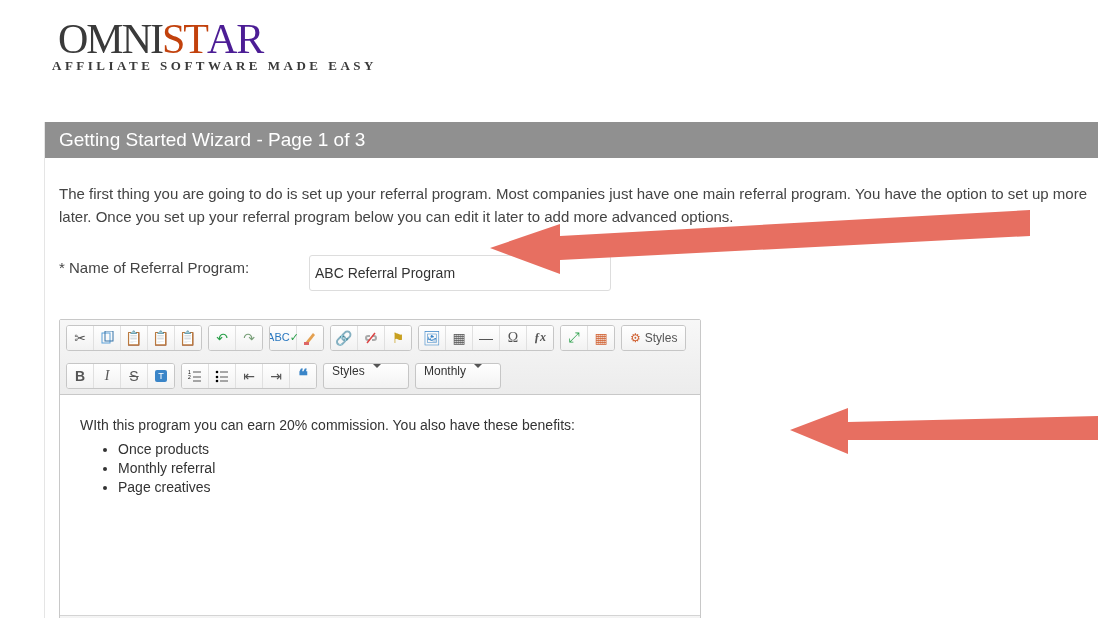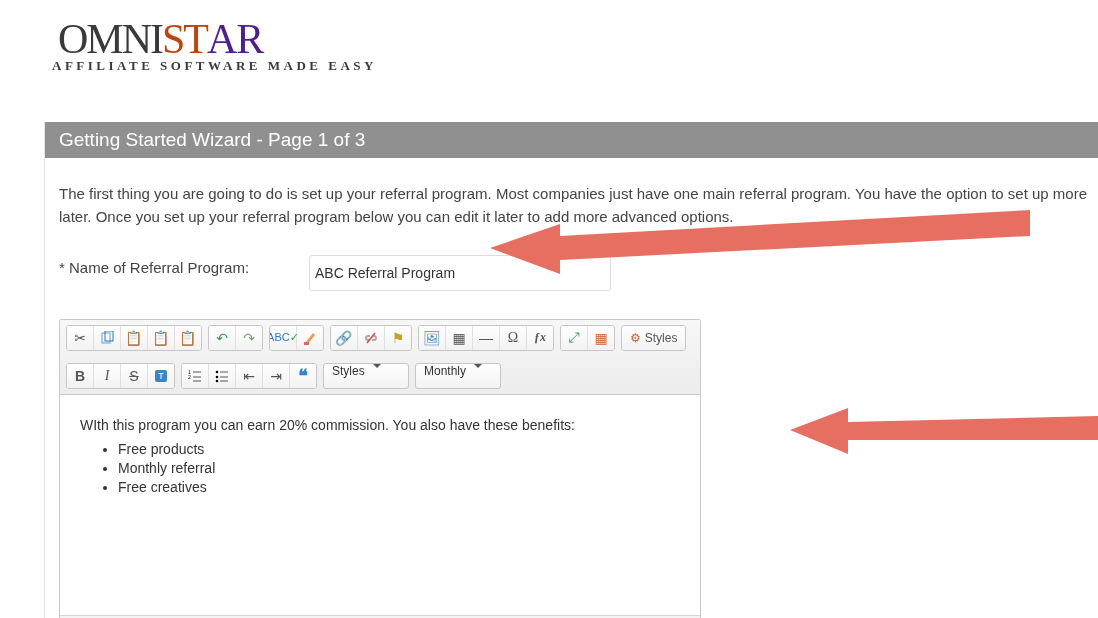--- a/index.html
+++ b/index.html
@@ -313,23 +313,23 @@
               </span>
               <span class="tb-select">
                 <span>Monthly</span>
                   <span class="caret"></span>
               </span>
             </div>
 
             <div class="editor-content">
               <div>WIth this program you can earn 20% commission. You also have these benefits:</div>
               <ul>
-                <li>Free products</li>
+                <li>Once products</li>
                 <li>Monthly referral</li>
-                <li>Free creatives</li>
+                <li>Page creatives</li>
               </ul>
             </div>
 
             <div class="editor-path">
               
               
             </div>
           </div>
         </div>
       </div>

